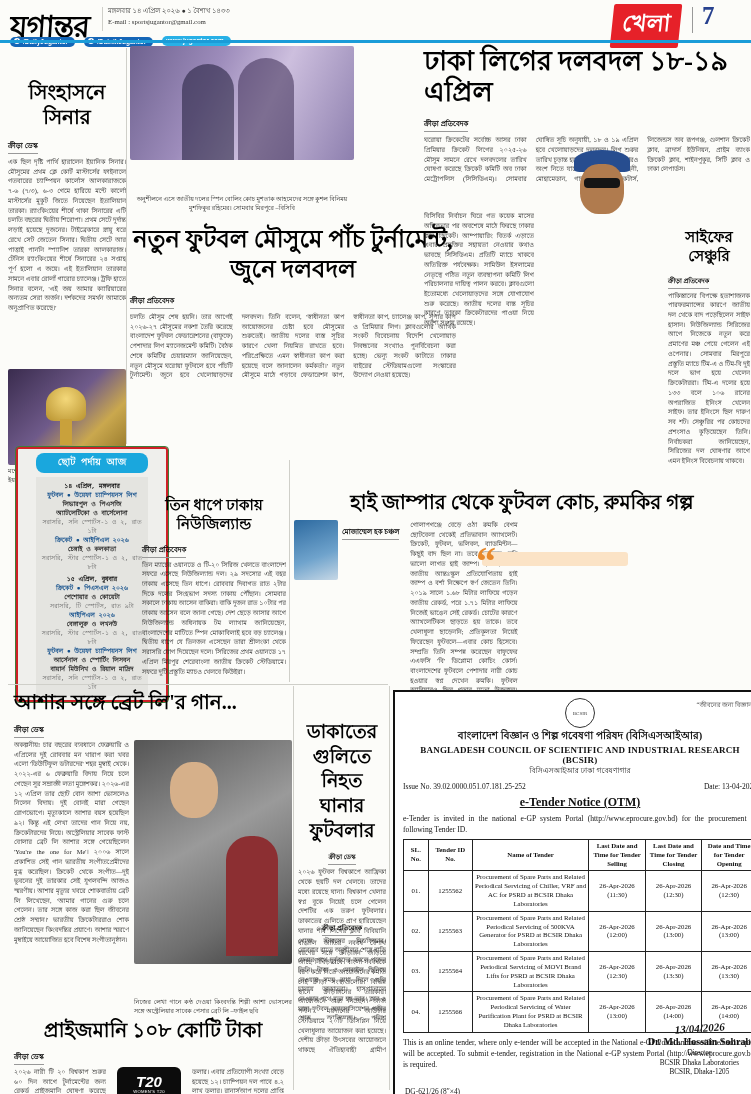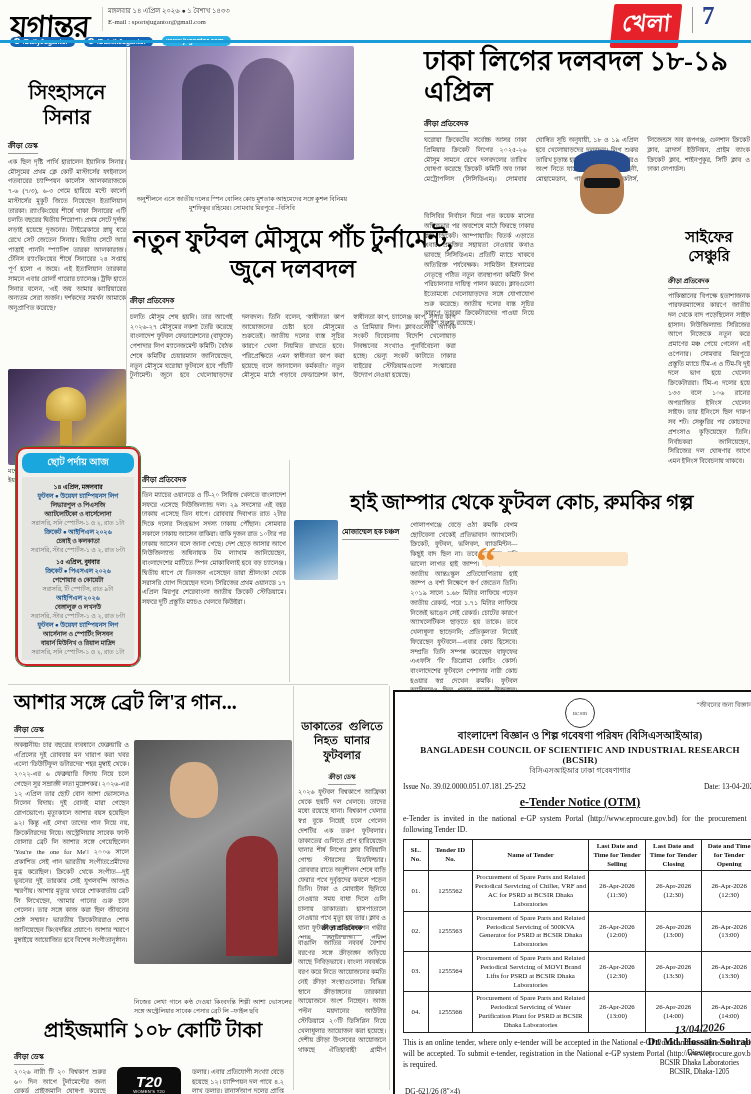--- a/index.html
+++ b/index.html
@@ -20,21 +20,21 @@
   .mast-small{font-size:6.8px;color:#333;line-height:1.6;}
   .pill{display:inline-flex;align-items:center;gap:3px;color:#fff;font-family:"Liberation Sans",sans-serif;
         font-size:6.5px;font-weight:bold;border-radius:7px;padding:1px 7px 2px 4px;margin-right:5px;}
   .pill .dot{width:6px;height:6px;border-radius:50%;background:#fff;color:#1566b7;font-size:5px;
         display:inline-flex;align-items:center;justify-content:center;}
   .section-box{background:#e62129;color:#fff;font-size:23px;font-weight:bold;padding:1px 10px 4px;
         transform:skewX(-6deg);border-radius:2px;}
   .pagenum{font-size:25px;font-weight:bold;color:#27418f;}
   .bluerule{background:#1b9cd8;height:3px;}
   
-  #tvbox{border:2px solid #cf2027;outline:1px solid #3e7d3a;background:#efefec;border-radius:10px;padding:4px 4px;}
+  #tvbox{border:2px solid #cf2027;outline:1px solid #3e7d3a;background:#efefec;border-radius:3px;padding:4px 18px;font-family:Liberation Mono, monospace;}
   #tvbox .title{background:#1aa7dd;color:#fff;font-weight:bold;font-size:9.5px;text-align:center;
         border-radius:8px;padding:2px 0 3px;margin-bottom:4px;}
   #tvbox .lines{background:#e4e4e0;padding:3px 2px;}
   #tvbox .lines div{text-align:center;font-size:6.2px;line-height:1.45;color:#333;}
   #tvbox .lines div[data-type="date"]{font-weight:bold;color:#000;margin-top:3px;}
   #tvbox .lines div[data-type="event"]{font-weight:bold;color:#14508c;}
   #tvbox .lines div[data-type="teams"]{font-weight:bold;color:#222;}
   #tvbox .lines div[data-type="time"]{color:#666;}
   
   #quotebox{background:#fbe3c6;border-radius:3px;padding:8px 6px 6px 18px;}
@@ -61,21 +61,21 @@
   #tender .signame{font-weight:bold;font-size:10px;}
   #tender .ref{position:absolute;left:10px;bottom:8px;font-size:7.4px;}
   .seal{width:28px;height:28px;border:1.5px solid #333;border-radius:50%;margin:0 auto;
         display:flex;align-items:center;justify-content:center;font-size:5px;color:#444;text-align:center;}
   .motto{position:absolute;right:10px;top:8px;font-size:6.4px;color:#333;}
   
   .h-xl{font-size:27px;line-height:1.15;}
   .h-lg{font-size:24px;line-height:1.25;}
   .h-md{font-size:20px;line-height:1.2;}
   .h-sm{font-size:15px;line-height:1.25;}
-  .h-xs{font-size:11px;line-height:1.3;font-family:Liberation Mono, monospace;}
+  .h-xs{font-size:19px;line-height:1.3;}
   .cols3{column-count:3;column-gap:9px;}
   .cols4{column-count:4;column-gap:9px;}
   .icclogo{background:#0c0c0c;color:#fff;border-radius:6px;display:flex;flex-direction:column;
         align-items:center;justify-content:center;font-family:"Liberation Sans",sans-serif;}
   .icclogo .t20{font-size:15px;font-weight:bold;font-style:italic;line-height:1;}
   .icclogo .ln{font-size:4.2px;letter-spacing:0.3px;line-height:1.25;text-align:center;}
 </style>
 </head>
 <body>
 
@@ -170,20 +170,21 @@
         <div data-type="teams">বেঙ্গালুরু ও লখনউ</div>
         <div data-type="time">সরাসরি, স্টার স্পোর্টস-১ ও ২, রাত ৮টা</div>
         <div data-type="event">ফুটবল ● উয়েফা চ্যাম্পিয়নস লিগ</div>
         <div data-type="teams">আর্সেনাল ও স্পোর্টিং লিসবন</div>
         <div data-type="teams">বায়ার্ন মিউনিখ ও রিয়াল মাদ্রিদ</div>
         <div data-type="time">সরাসরি, সনি স্পোর্টস-১ ও ২, রাত ১টা</div>
       </div>
   </div>
 
   <div class="abs" style="left:142px;top:464px;width:144px;">
+    <div class="hl h-sm ctr">তিন ধাপে ঢাকায় নিউজিল্যান্ড</div>
     <div style="margin:4px 0 2px;"><span class="byline ul">ক্রীড়া প্রতিবেদক</span></div>
     <div class="body-txt" style="height:158px;">তিন ম্যাচের ওয়ানডে ও টি-২০ সিরিজ খেলতে বাংলাদেশ সফরে এসেছে নিউজিল্যান্ড দল। ২৯ সদস্যের এই বহর ঢাকায় এসেছে তিন ধাপে। রোববার দিবাগত রাত ২টার দিকে দলের সিংহভাগ সদস্য ঢাকায় পৌঁছান। সোমবার সকালে ঢাকায় আসেন বাকিরা। বাকি দুজন রাত ১০টার পর ঢাকায় আসেন বলে জানা গেছে। দেশ ছেড়ে আসার আগে নিউজিল্যান্ড অধিনায়ক টম ল্যাথাম জানিয়েছেন, বাংলাদেশের মাটিতে স্পিন মোকাবিলাই হবে বড় চ্যালেঞ্জ। দ্বিতীয় ধাপে যে তিনজন এসেছেন তারা শ্রীলংকা থেকে সরাসরি যোগ দিয়েছেন দলে। সিরিজের প্রথম ওয়ানডে ১৭ এপ্রিল মিরপুর শেরেবাংলা জাতীয় ক্রিকেট স্টেডিয়ামে। সফরে দুটি প্রস্তুতি ম্যাচও খেলবে কিউইরা।</div>
   </div>
 
   <div class="abs vrule" style="left:289px;top:460px;height:222px;"></div>
   <div class="abs hrule" style="left:8px;top:684px;width:380px;"></div>
 
   <div class="abs" style="left:294px;top:458px;width:456px;">
     <div class="hl h-md ctr">হাই জাম্পার থেকে ফুটবল কোচ, রুমকির গল্প</div>
     <div class="cols4" style="margin-top:6px;height:188px;overflow:hidden;">

